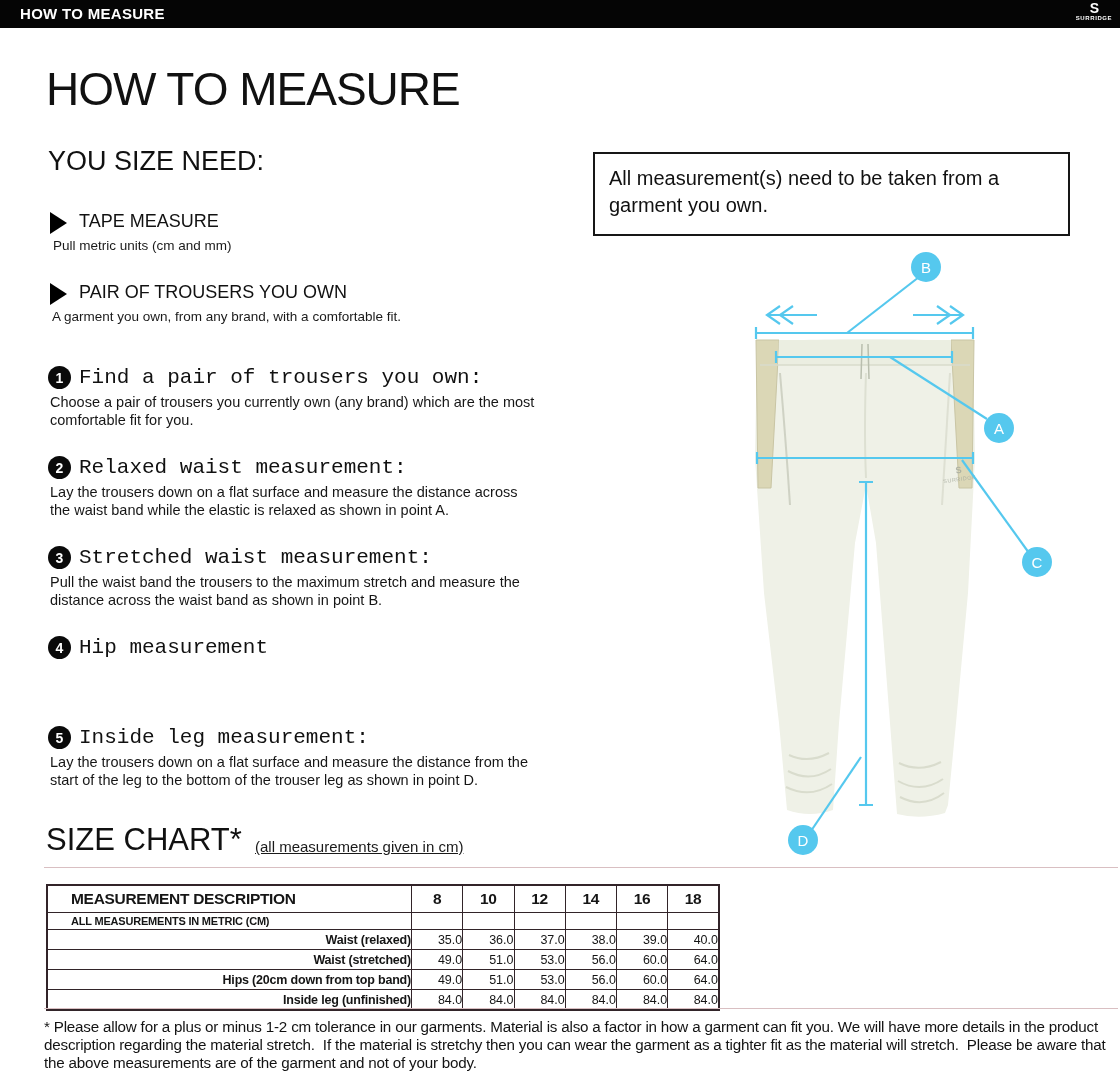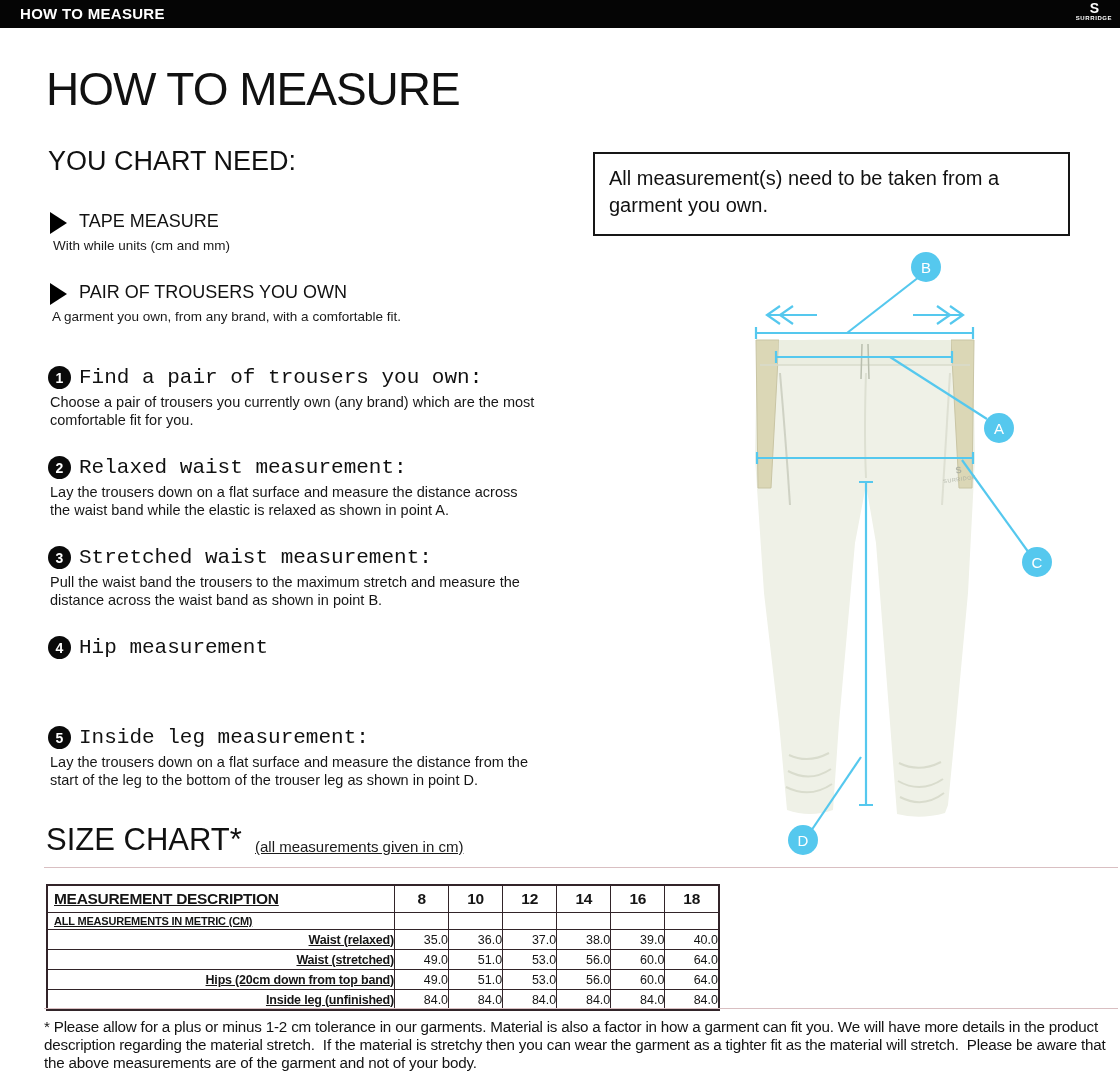--- a/index.html
+++ b/index.html
@@ -37,21 +37,21 @@
   #note-box-text{padding:11px 14px;font-size:20px;line-height:27px;color:#111;width:430px;}
 
   
   #sizechart-heading{position:absolute;left:46px;top:822px;font-size:31px;font-weight:400;color:#111;}
   #sizechart-sub{position:absolute;left:255px;top:838px;font-size:15px;color:#1a1a1a;text-decoration:underline;}
   .pink-line{position:absolute;left:44px;width:1074px;height:1px;background:#d9bfc2;}
 
   #size-table{position:absolute;left:46px;top:884px;width:674px;border-collapse:collapse;table-layout:fixed;}
   #size-table td,#size-table th{border:1px solid #322429;padding:0;background:#fff;overflow:hidden;white-space:nowrap;}
   #size-table{border:2px solid #322429;}
-  #size-table .desc-col{width:340px;text-align:left;padding-left:6px;text-decoration:underline;}
+  #size-table .desc-col{width:340px;text-align:left;padding-left:23px;}
   #size-table th{height:26px;font-size:15.5px;letter-spacing:-.3px;}
   #size-table .metric-row td{height:16px;font-size:11px;font-weight:bold;letter-spacing:-.2px;}
   #size-table .data-row td{height:19px;font-size:12.5px;text-align:right;}
   #size-table .data-row .desc-col{font-weight:bold;letter-spacing:-.2px;}
 
   #footnote{position:absolute;left:44px;top:1018px;width:1076px;font-size:15.2px;line-height:17.8px;
             letter-spacing:-.2px;color:#131313;white-space:pre-wrap;}
 
   
   #diagram{position:absolute;left:698px;top:243px;width:382px;height:645px;}
@@ -65,25 +65,25 @@
   <div id="topbar">
     <div id="topbar-title">HOW TO MEASURE</div>
     <div id="topbar-logo">
       <span class="s-glyph">S</span>
       <span class="brand">SURRIDGE</span>
     </div>
   </div>
 
   <div id="main-title">HOW TO MEASURE</div>
 
-  <div id="ywn-heading">YOU CHART NEED:</div>
+  <div id="ywn-heading">YOU SIZE NEED:</div>
 
   <div class="tri-icon abs" style="left:50px;top:212px;"></div>
   <div class="need-item-label" style="left:79px;top:211px;">TAPE MEASURE</div>
-  <div class="need-item-desc" style="left:53px;top:238px;">With while units (cm and mm)</div>
+  <div class="need-item-desc" style="left:53px;top:238px;">Pull metric units (cm and mm)</div>
 
   <div class="tri-icon abs" style="left:50px;top:283px;"></div>
   <div class="need-item-label" style="left:79px;top:282px;">PAIR OF TROUSERS YOU OWN</div>
   <div class="need-item-desc" style="left:52px;top:309px;">A garment you own, from any brand, with a comfortable fit.</div>
 
   <div class="step" style="top:366px;">
     <div class="step-head">
       <div class="step-circle">1</div>
       <div class="step-heading">Find a pair of trousers you own:</div>
     </div>

